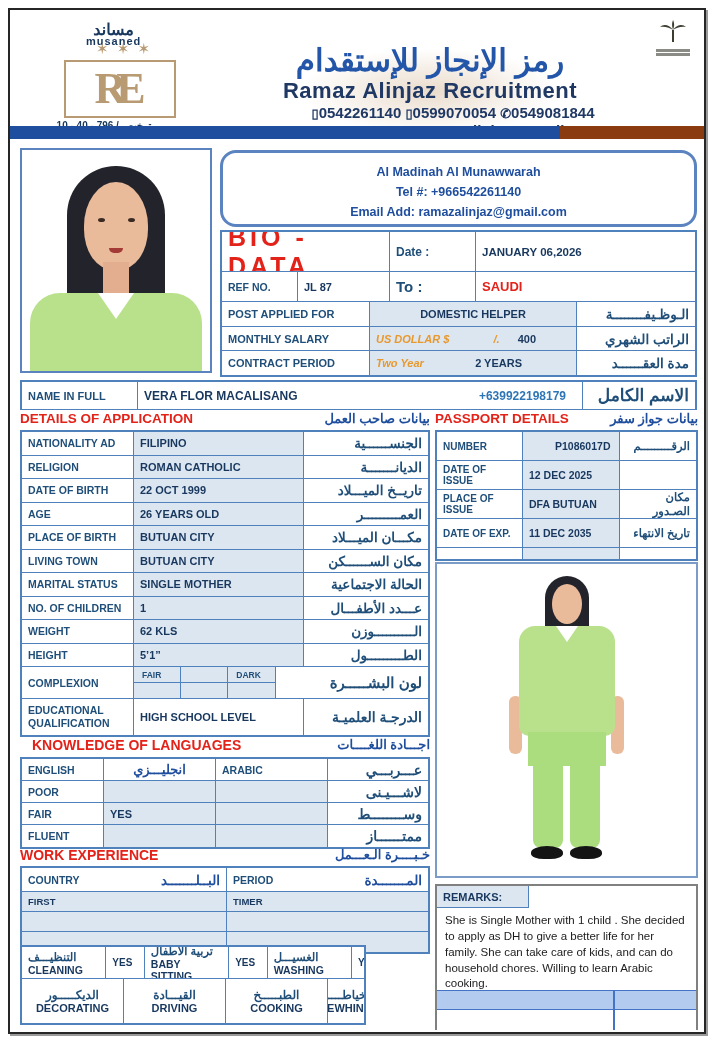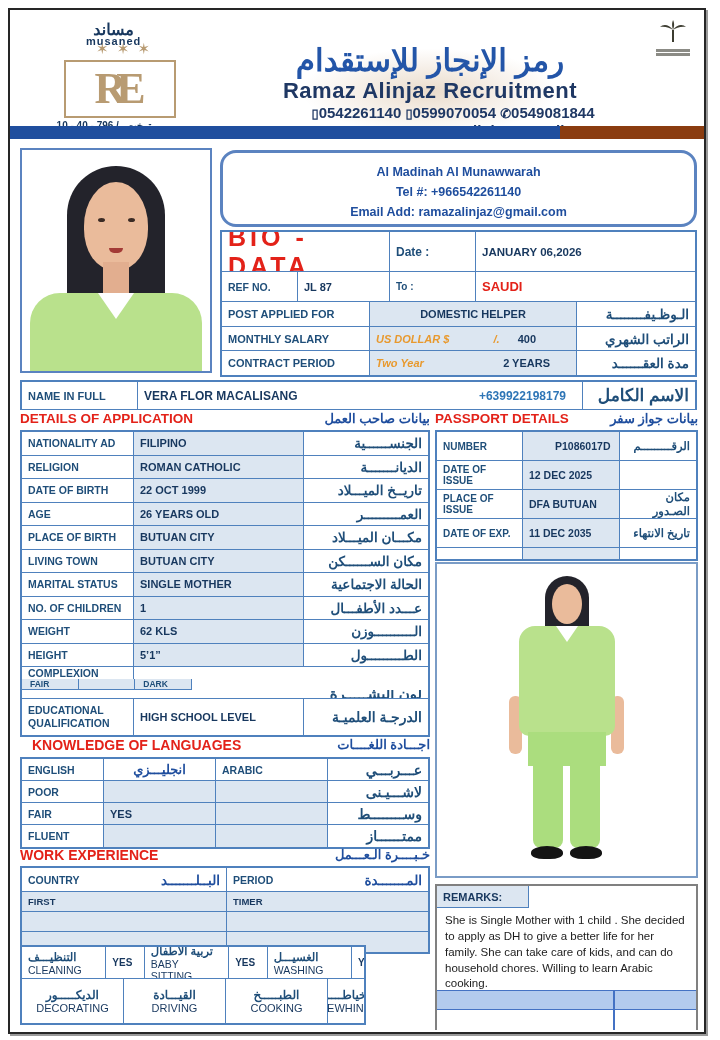--- a/index.html
+++ b/index.html
@@ -90,21 +90,21 @@
   .sec-ar { color:#1f4e9e; font-weight: bold; font-size: 13px; direction: rtl; }
   
   .dr { height: 23.5px; }
   .sub3 { display:flex; flex-direction: column; height: 100%; flex: 1; }
   .sub3 .srow { display:flex; flex: 1; border-bottom: 1px solid #4f81bd; }
   .sub3 .srow:last-child { border-bottom: none; }
   .sub3 .scell { flex: 1; border-right: 1px solid #4f81bd; background:#dce6f1; font-size: 8.5px; font-weight:bold; color:#1f4e79; display:flex; align-items:center; padding-left: 8px; }
   .sub3 .scell:last-child { border-right:none; }
   
   .sk-ar { font-size: 11.5px; font-weight: bold; color:#1f4e79; direction: rtl; }
-  .sk-en { font-size: 10.5px; font-weight: normal; color:#17375e; }
+  .sk-en { font-size: 10.5px; font-weight: bold; color:#17375e; }
   
   .remarks { left: 435px; top: 884px; width: 263px; height: 146px; border: 2px solid #808080; background: #fff; }
   .rem-tab { width: 92px; height: 22px; background:#dce6f1; border-right: 1px solid #4f81bd; border-bottom: 1px solid #4f81bd;
     display:flex; align-items:center; padding-left: 6px; font-size: 11px; font-weight: bold; color:#17375e; }
   .rem-text { padding: 5px 8px 0 8px; font-size: 11.5px; color: #1c1c1c; line-height: 1.38; }
   .rem-band { position: absolute; left: 0; top: 104px; width: 100%; height: 20px; background: #b3cbee;
     border-top: 1.5px solid #4472c4; border-bottom: 1.5px solid #4472c4; }
   .rem-band .divv, .rem-foot .divv { position:absolute; left: 68%; top:0; width: 1.5px; height: 100%; background:#4472c4; }
   .rem-foot { position:absolute; left:0; top: 124px; width: 100%; height: 20px; background:#fff; }
 </style>
@@ -180,42 +180,42 @@
   <div class="trow" style="height:40px;">
     <div class="tc" style="width:168px;">
       <span class="bio-title">BIO  -  DATA</span>
     </div>
     <div class="tc lbl" style="width:86px; font-size:12px;">Date :</div>
     <div class="tc val" style="flex:1; background:#fff; font-size:11.5px;">JANUARY 06,2026</div>
   </div>
   <div class="trow" style="height:30px;">
     <div class="tc lbl" style="width:76px;">REF NO.</div>
     <div class="tc val" style="width:92px; background:#fff;">JL 87</div>
-    <div class="tc lbl" style="width:86px; font-size:10px;text-align:right;">To :</div>
+    <div class="tc lbl" style="width:86px; font-size:15px;text-align:right;">To :</div>
     <div class="tc red" style="flex:1; font-weight:bold; font-size:13px;">SAUDI</div>
   </div>
   <div class="trow" style="height:25px;">
     <div class="tc lbl" style="width:148px; font-size:11px;">POST APPLIED FOR</div>
     <div class="tc val" style="flex:1; justify-content:center;">DOMESTIC HELPER</div>
     <div class="tc arab" style="width:118px;">الـوظـيفــــــــة</div>
   </div>
   <div class="trow" style="height:24px;">
     <div class="tc lbl" style="width:148px; font-size:11px;">MONTHLY SALARY</div>
     <div class="tc val" style="flex:1;">
       <span class="orange" style="flex:1;">US DOLLAR $</span>
       <span class="orange" style="margin-right:18px;">/.</span>
       <span style="margin-right:34px;">400</span>
     </div>
     <div class="tc arab" style="width:118px;">الراتب الشهري</div>
   </div>
   <div class="trow" style="height:24px;">
     <div class="tc lbl" style="width:148px; font-size:11px;">CONTRACT PERIOD</div>
     <div class="tc val" style="flex:1;">
       <span class="orange" style="flex:1;">Two Year</span>
-      <span style="margin-right:20px;">2 YEARS</span>
+      <span style="margin-right:48px;">2 YEARS</span>
     </div>
     <div class="tc arab" style="width:118px;">مدة العقــــــد</div>
   </div>
 </div>
 
 <div class="abs tbl name-row trow">
   <div class="tc lbl" style="width:116px; font-size:11px;">NAME IN FULL</div>
   <div class="tc" style="flex:1; font-size:12px; font-weight:bold;">
     <span style="flex:1;">VERA FLOR MACALISANG</span>
     <span style="color:#2e75b6; margin-right:10px;">+639922198179</span>
@@ -276,21 +276,21 @@
   <div class="trow dr">
     <div class="tc lbl" style="width:112px;">WEIGHT</div>
     <div class="tc val" style="width:170px;">62 KLS</div>
     <div class="tc arab" style="flex:1;">الــــــــــوزن</div>
   </div>
   <div class="trow dr">
     <div class="tc lbl" style="width:112px;">HEIGHT</div>
     <div class="tc val" style="width:170px;">5’1”</div>
     <div class="tc arab" style="flex:1;">الطـــــــــول</div>
   </div>
-  <div class="trow" style="height:32px;flex-direction:column;">
+  <div class="trow" style="height:32px;">
     <div class="tc lbl" style="width:112px;">COMPLEXION</div>
     <div class="sub3" style="max-width:170px; border-right:1px solid #4f81bd;">
       <div class="srow">
         <div class="scell">FAIR</div>
         <div class="scell"></div>
         <div class="scell">DARK</div>
       </div>
       <div class="srow">
         <div class="scell"></div>
         <div class="scell"></div>

